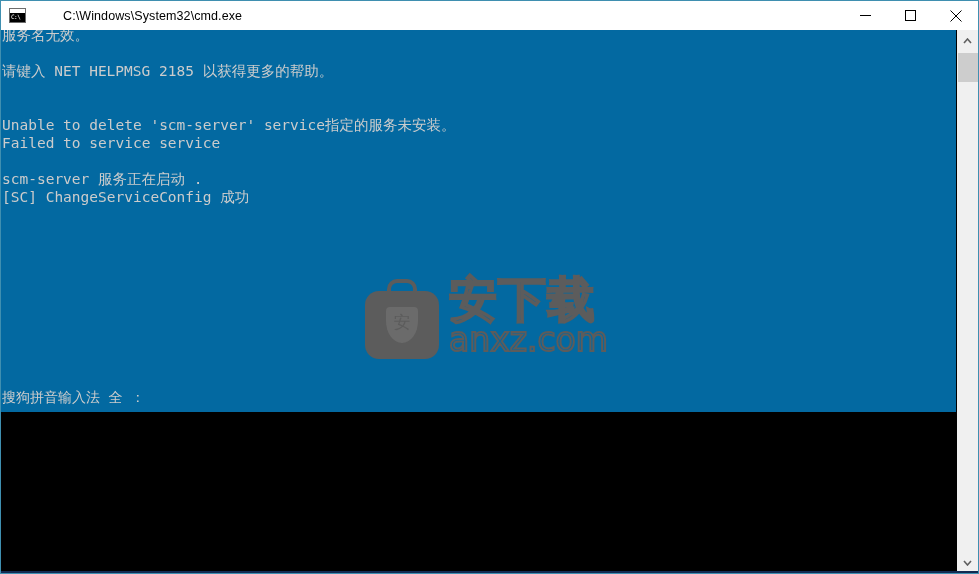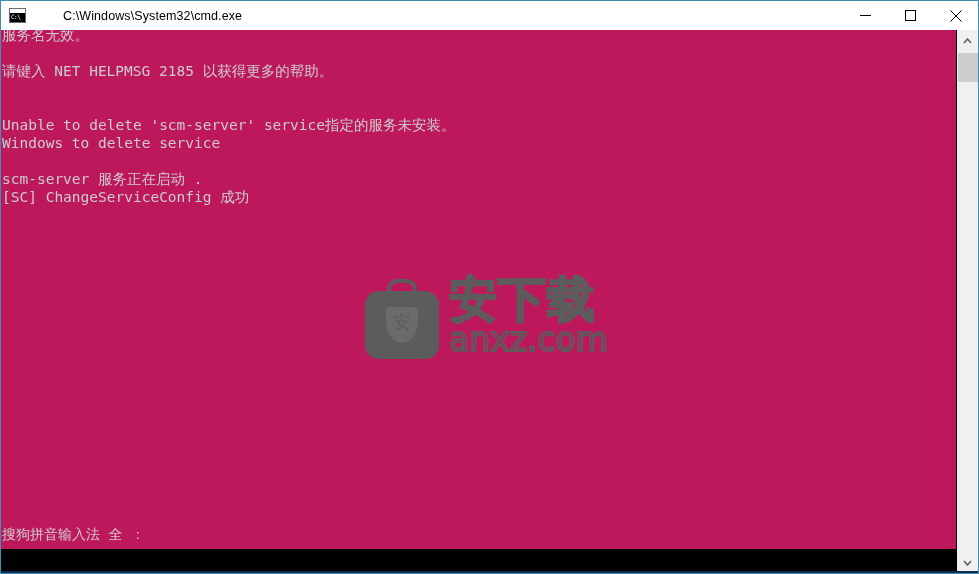--- a/index.html
+++ b/index.html
@@ -91,22 +91,22 @@
     background: #ffffff;
   }
   .win-btn svg { display: block; }
 
   
   .console {
     position: absolute;
     left: 0;
     top: 29px;
     width: 955px;
-    height: 519px;
-    background: #be185d;
+    height: 382px;
+    background: #0369a1;
     overflow: hidden;
     font-family: "DejaVu Sans Mono", "Liberation Mono", monospace;
     font-size: 14px;
     color: #cccccc;
     padding-left: 1px;
   }
   .cline {
     height: 18px;
     line-height: 18px;
     white-space: pre;
@@ -277,21 +277,21 @@
   </div>
 
   <div class="console">
     <div class="console-top">
       <div class="cline">服务名无效。</div>
       <div class="cline blank"></div>
       <div class="cline">请键入 NET HELPMSG 2185 以获得更多的帮助。</div>
       <div class="cline blank"></div>
       <div class="cline blank"></div>
       <div class="cline">Unable to delete 'scm-server' service指定的服务未安装。</div>
-      <div class="cline">Windows to delete service</div>
+      <div class="cline">Failed to service service</div>
       <div class="cline blank"></div>
       <div class="cline">scm-server 服务正在启动 .</div>
       <div class="cline">[SC] ChangeServiceConfig 成功</div>
     </div>
 
     <div class="watermark">
       <div class="wm-logo">
         <div class="wm-handle"></div>
         <div class="wm-bag"></div>
         <div class="wm-shield">安</div>

